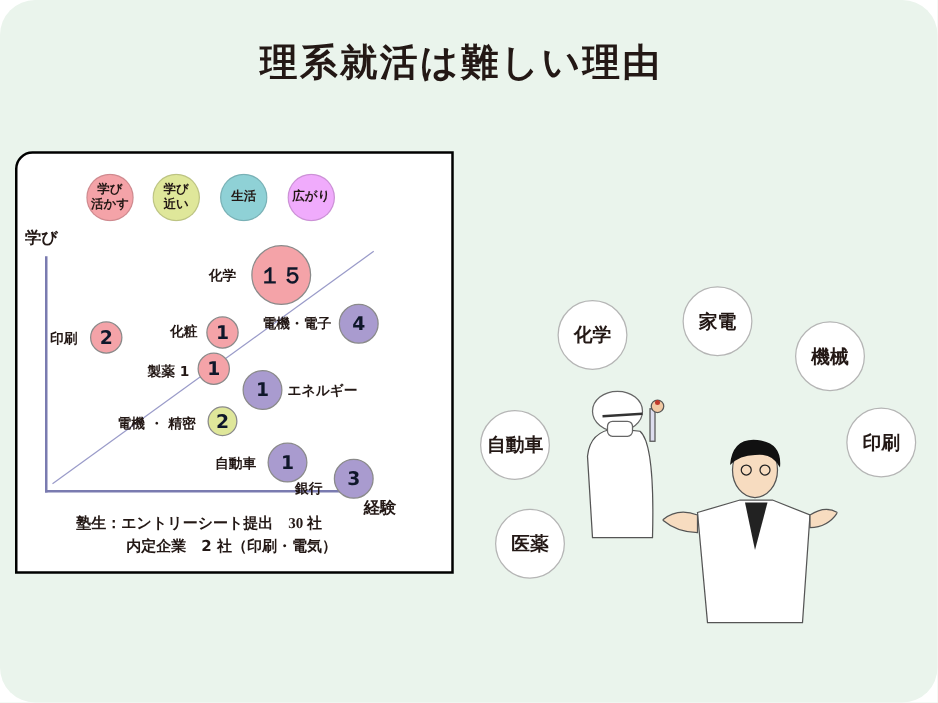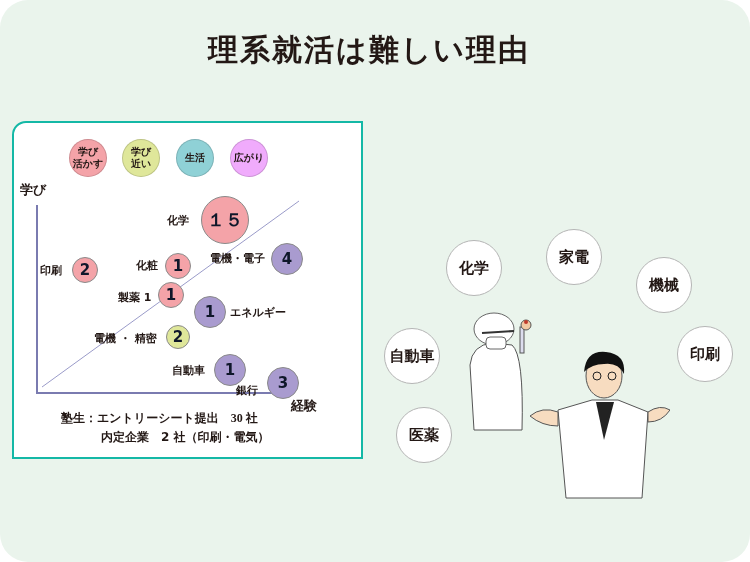--- a/index.html
+++ b/index.html
@@ -1,19 +1,19 @@
 <!DOCTYPE html>
 <html><head>
 <meta charset="utf-8">
 <style>
   html,body{margin:0;padding:0;}
   body{width:750px;height:562px;background:#ffffff;position:relative;overflow:hidden;font-family:"DejaVu Sans","Liberation Sans",sans-serif;color:#231815;}
   .slide{position:absolute;left:0;top:0;width:750px;height:562px;background:#eaf4ec;border-radius:28px;}
   .title{position:absolute;left:0;top:30px;width:642px;text-align:center;font-size:30px;font-weight:bold;letter-spacing:2px;margin-left:48px;}
-  .panel{position:absolute;left:12px;top:121px;width:347px;height:334px;background:#ffffff;border:2px solid #14b8a6;border-radius:14px 0 0 0;}
+  .panel{position:absolute;left:12px;top:121px;width:347px;height:334px;background:#ffffff;border:2px solid #000000;border-radius:14px 0 0 0;}
   .legend-dot{position:absolute;width:36px;height:36px;border-radius:50%;display:flex;align-items:center;justify-content:center;text-align:center;font-size:10px;font-weight:bold;line-height:12px;border:1px solid rgba(0,0,0,0.15);}
   .axis-v{position:absolute;left:22px;top:82px;width:2px;height:189px;background:#7a7bb0;}
   .axis-h{position:absolute;left:22px;top:269px;width:252px;height:2px;background:#7a7bb0;}
   .axis-label{position:absolute;font-size:13px;font-weight:bold;}
   .bubble{position:absolute;border-radius:50%;display:flex;align-items:center;justify-content:center;font-weight:bold;border:1px solid #8a8a8a;color:#0f172a;}
   .blabel{position:absolute;font-size:11px;font-weight:bold;white-space:nowrap;}
   .note{position:absolute;font-size:12px;font-weight:bold;white-space:pre;}
   .ind{position:absolute;width:54px;height:54px;border-radius:50%;background:#ffffff;border:1px solid #b5b5b5;display:flex;align-items:center;justify-content:center;font-size:15px;font-weight:bold;}
   svg{position:absolute;}
 </style>

